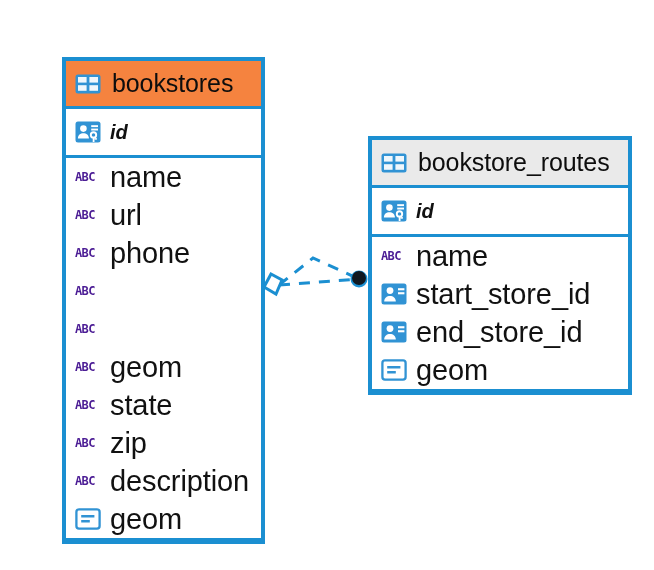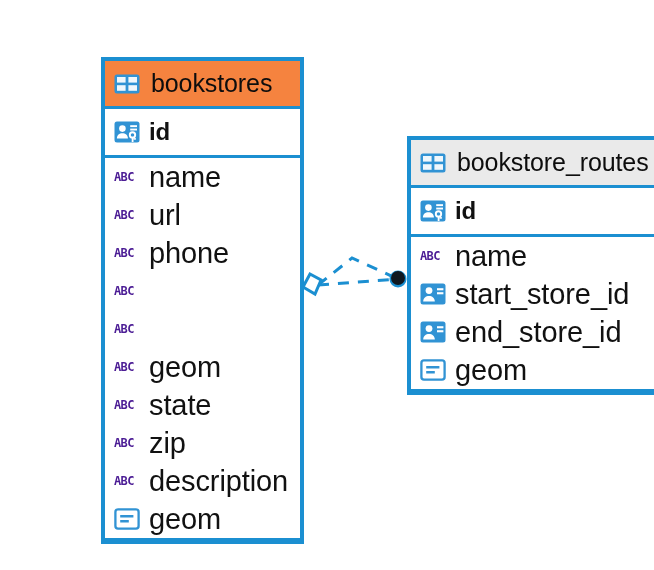--- a/index.html
+++ b/index.html
@@ -3,21 +3,21 @@
 <meta charset="utf-8">
 <style>
   html,body{margin:0;padding:0;}
   body{
     width:654px;height:570px;
     background:#ffffff;
     font-family:"Liberation Sans", sans-serif;
     overflow:hidden;
     position:relative;
   }
-  .canvas{position:absolute;left:0;top:0;width:564px;height:570px;margin-left:39px;}
+  .canvas{position:absolute;left:0;top:0;width:564px;height:570px;}
 
   
   .entity{
     position:absolute;
     box-sizing:border-box;
     background:#ffffff;
     border-left:4px solid var(--edge);
     border-right:4px solid var(--edge);
     border-top:4px solid var(--edge);
     border-bottom:6px solid var(--edge);
@@ -41,21 +41,21 @@
   .row{
     display:flex;align-items:center;
     height:38px;
     padding-left:9px;
     box-sizing:border-box;
   }
   .row-label{
     font-size:29px;color:#111;margin-left:9px;
     white-space:nowrap;letter-spacing:-0.1px;
   }
-  .row-label.bold{font-weight:bold;font-size:24px;}
+  .row-label.bold{font-weight:bold;font-size:20px;font-style:italic;}
   .pk-section .row{height:46px;}
 
   
   .ico{flex:0 0 auto;display:block;}
   .ico-table{width:26px;height:20px;}
   .ico-key{width:26px;height:26px;}
   .ico-fk{width:26px;height:22px;}
   .ico-geom{width:26px;height:22px;}
   .ico-abc{
     width:26px;height:20px;

